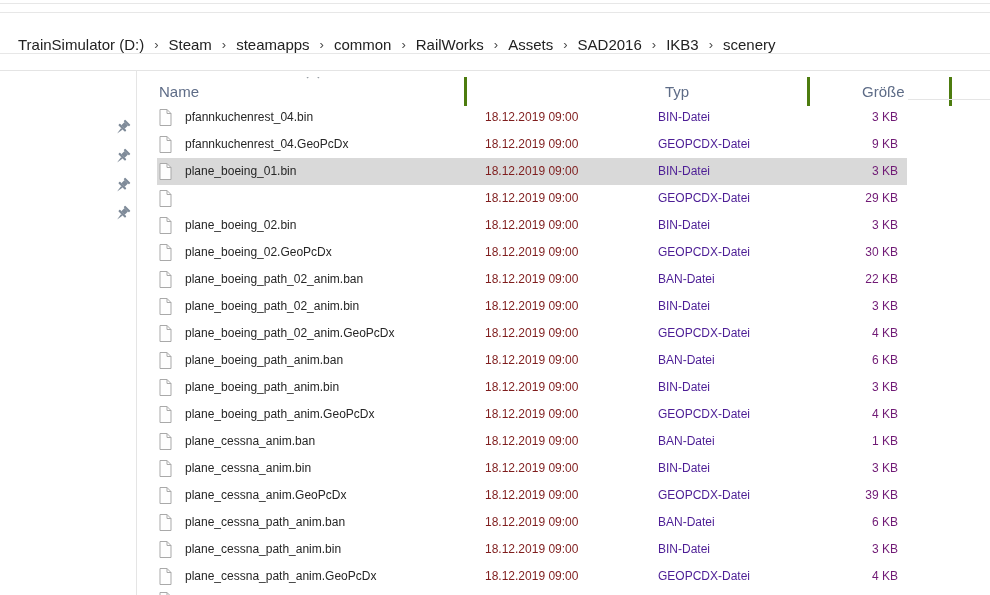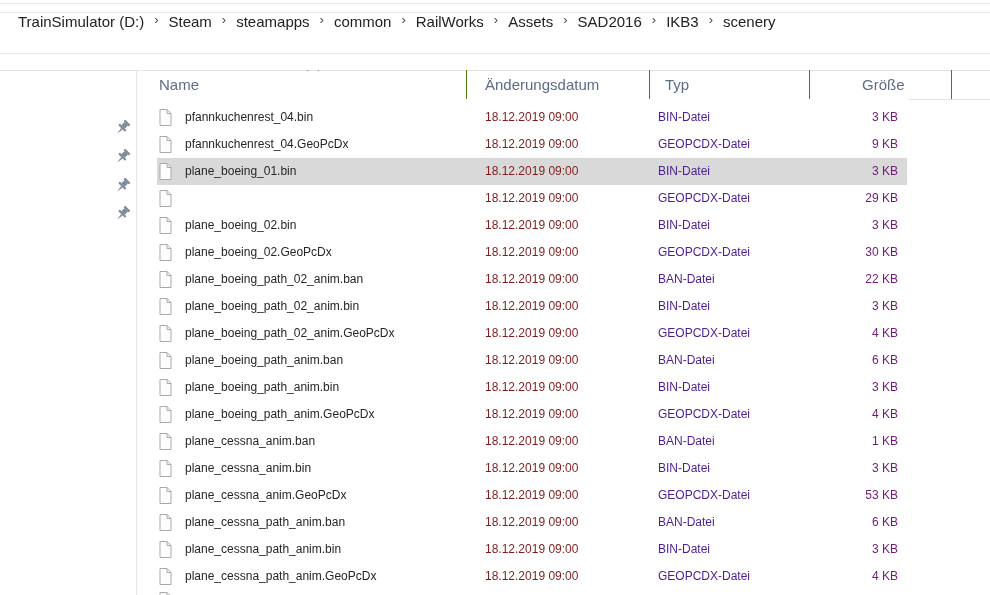--- a/index.html
+++ b/index.html
@@ -7,29 +7,29 @@
     position:relative;width:990px;height:595px;background:#ffffff;
     font-family:"Liberation Sans","DejaVu Sans",sans-serif;overflow:hidden;
     -webkit-font-smoothing:antialiased;
   }
   .hline{position:absolute;left:0;right:0;height:1px;background:#e7e7e7;}
   .vline{position:absolute;width:1px;background:#e5e5e5;}
 
   
   .addressbar{
     position:absolute;top:13px;left:0;right:0;height:40px;
-    display:flex;align-items:flex-start;padding-left:18px;
+    display:flex;align-items:flex-end;padding-left:18px;
     font-size:15px;color:#222;white-space:nowrap;
   }
   .crumb{cursor:default;}
   .crumb-sep{margin:0 10px;font-size:13px;color:#4a4a4a;transform:translateY(-1px);}
 
   
   .headers{position:absolute;top:70px;left:136px;right:0;height:30px;font-size:15px;color:#5e6c87;}
-  .hcell{position:absolute;top:0;height:29px;line-height:29px;border-right:1px solid #4d7c0f;box-sizing:border-box;overflow:hidden;}
+  .hcell{position:absolute;top:7px;height:29px;line-height:29px;border-right:3px solid #4d7c0f;box-sizing:border-box;overflow:hidden;}
   .hcell.c-name{left:0;width:331px;padding-left:23px;}
   .hcell.c-date{left:331px;width:183px;padding-left:18px;}
   .hcell.c-type{left:514px;width:160px;padding-left:15px;}
   .hcell.c-size{left:674px;width:98px;padding-left:8px;margin-left:44px;}
   .filler-underline{position:absolute;top:29px;left:772px;right:0;height:1px;background:#e5e5e5;}
   .sort-caret{position:absolute;top:-6px;left:170px;width:14px;height:8px;}
 
   
   .pin{position:absolute;left:113px;width:18px;height:18px;}
 
@@ -113,23 +113,20 @@
       </svg>
   </div>
 
   <div class="headers">
     <div class="hcell c-name">
       <svg class="sort-caret" viewBox="0 0 14 8">
           <polyline points="1,7 7,1 13,7" fill="none" stroke="#9aa0a6" stroke-width="1.3"></polyline>
         </svg>
       <span>Name</span>
     </div>
-    <div class="hcell c-date">
-      <span>Änderungsdatum</span>
-    </div>
     <div class="hcell c-type">
       <span>Typ</span>
     </div>
     <div class="hcell c-size">
       <span>Größe</span>
     </div>
     <div class="filler-underline"></div>
   </div>
 
   <div class="rows" id="rows">
@@ -288,21 +285,21 @@
   </div>
       <div class="row">
 
     <svg class="ficon" width="13" height="17" viewBox="0 0 13 17">
           <path d="M1 0.5 H8 L12 4.5 V16.5 H1 Z" fill="#fefefe" stroke="#a9a9a9"></path>
           <path d="M8 0.5 V4.5 H12" fill="none" stroke="#a9a9a9"></path>
         </svg>
     <span class="cell-name">plane_cessna_anim.GeoPcDx</span>
     <span class="cell-date">18.12.2019 09:00</span>
     <span class="cell-type">GEOPCDX-Datei</span>
-    <span class="cell-size">53 KB</span>
+    <span class="cell-size">39 KB</span>
   </div>
       <div class="row">
 
     <svg class="ficon" width="13" height="17" viewBox="0 0 13 17">
           <path d="M1 0.5 H8 L12 4.5 V16.5 H1 Z" fill="#fefefe" stroke="#a9a9a9"></path>
           <path d="M8 0.5 V4.5 H12" fill="none" stroke="#a9a9a9"></path>
         </svg>
     <span class="cell-name">plane_cessna_path_anim.ban</span>
     <span class="cell-date">18.12.2019 09:00</span>
     <span class="cell-type">BAN-Datei</span>

